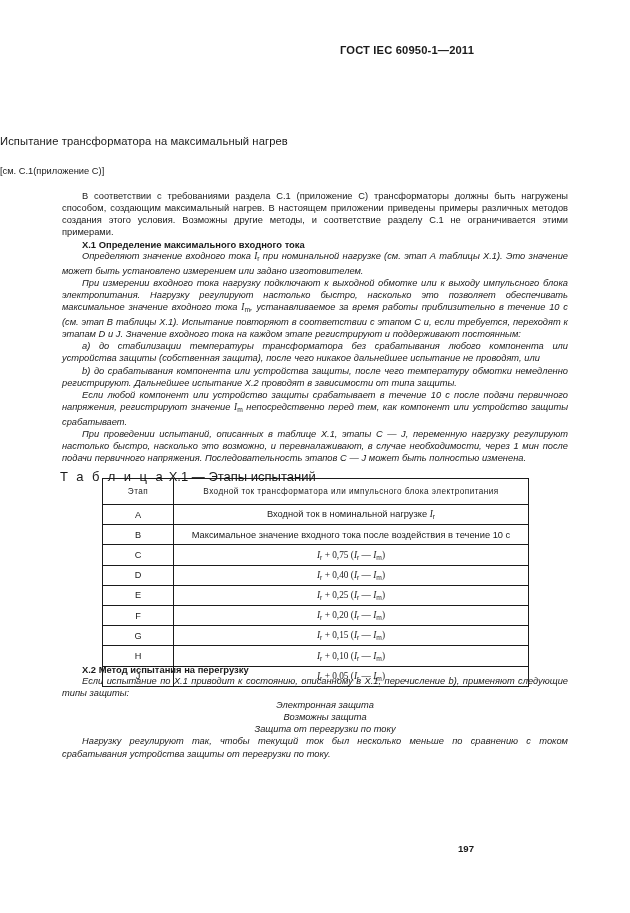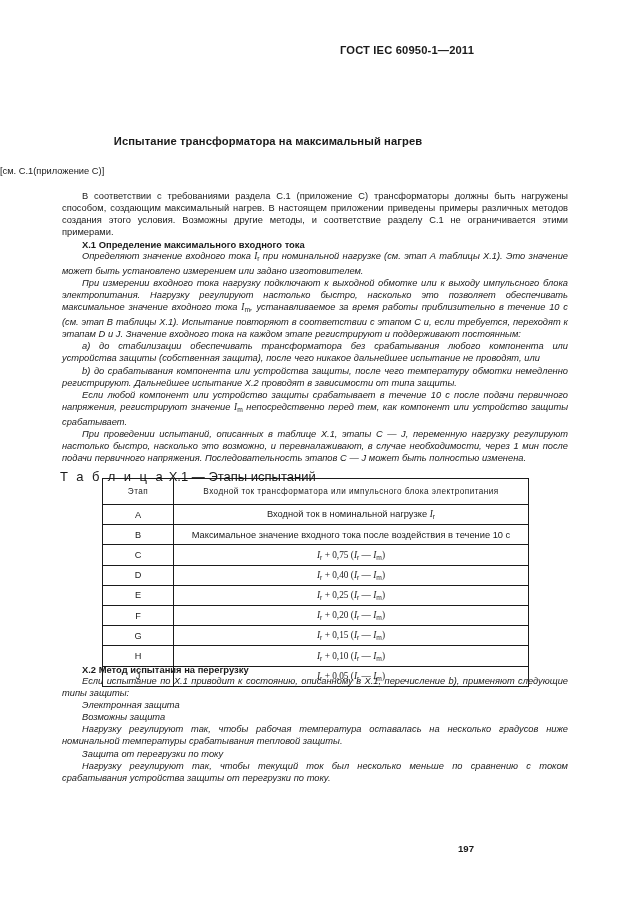--- a/index.html
+++ b/index.html
@@ -46,23 +46,23 @@
     font-size: 9.6px;
     font-weight: bold;
     line-height: 13px;
   }
 
   .main-title {
     position: absolute;
     top: 135px;
     left: 0;
     right: 0;
-    text-align: center;
+    text-align: left;
     font-size: 11.2px;
-    font-weight: bold;
+    font-weight: normal;
     letter-spacing: 0.1px;
   }
   .title-ref {
     position: absolute;
     top: 166px;
     left: 0;
     right: 0;
     font-size: 9.3px;
   }
 
@@ -87,21 +87,21 @@
     font-size: 9.4px;
     font-weight: bold;
     font-style: normal;
     margin: 1px 0 0 0;
     text-indent: 20px;
     text-align: left;
   }
   .sub-item {
     font-style: italic;
     text-indent: 20px;
-    text-align: left;
+    text-align: center;
   }
 
   var, .v {
     font-style: italic;
     font-family: "Liberation Serif", serif;
   }
   sub {
     font-size: 0.72em;
     font-style: normal;
     vertical-align: -0.25em;
@@ -183,21 +183,21 @@
   <div class="content">
 
     <p class="ind">В соответствии с требованиями раздела С.1 (приложение С) трансформаторы должны быть нагружены способом, создающим максимальный нагрев. В настоящем приложении приведены примеры различных методов создания этого условия. Возможны другие методы, и соответствие разделу С.1 не ограничивается этими примерами.</p>
 
     <div class="sub-head">X.1 Определение максимального входного тока</div>
 
     <p class="ind it"><span>Определяют значение входного тока </span><span class="v">I<sub>r</sub></span><span> при номинальной нагрузке (см. этап А таблицы Х.1). Это значение может быть установлено измерением или задано изготовителем.</span></p>
 
     <p class="ind it"><span>При измерении входного тока нагрузку подключают к выходной обмотке или к выходу импульсного блока электропитания. Нагрузку регулируют настолько быстро, насколько это позволяет обеспечивать максимальное значение входного тока </span><span class="v">I<sub>m</sub></span><span>, устанавливаемое за время работы приблизительно в течение 10 с (см. этап В таблицы Х.1). Испытание повторяют в соответствии с этапом С и, если требуется, переходят к этапам D и J. Значение входного тока на каждом этапе регистрируют и поддерживают постоянным:</span></p>
 
-    <p class="ind it">a) до стабилизации обеспечивать трансформатора без срабатывания любого компонента или устройства защиты (собственная защита), после чего никакое дальнейшее испытание не проводят, или</p>
+    <p class="ind it">a) до стабилизации температуры трансформатора без срабатывания любого компонента или устройства защиты (собственная защита), после чего никакое дальнейшее испытание не проводят, или</p>
     <p class="ind it">b) до срабатывания компонента или устройства защиты, после чего температуру обмотки немедленно регистрируют. Дальнейшее испытание X.2 проводят в зависимости от типа защиты.</p>
 
     <p class="ind it"><span>Если любой компонент или устройство защиты срабатывает в течение 10 с после подачи первичного напряжения, регистрируют значение </span><span class="v">I<sub>m</sub></span><span> непосредственно перед тем, как компонент или устройство защиты срабатывает.</span></p>
 
     <p class="ind it">При проведении испытаний, описанных в таблице Х.1, этапы С — J, переменную нагрузку регулируют настолько быстро, насколько это возможно, и перевналаживают, в случае необходимости, через 1 мин после подачи первичного напряжения. Последовательность этапов С — J может быть полностью изменена.</p>
   </div>
 
   <div class="tbl-wrap">
     <div class="table-caption" style="position:absolute; top:-17px; left:-42px;">
       <span class="tcap-word">Т а б л и ц а</span>
@@ -256,20 +256,19 @@
         </tr>
       </tbody>
     </table>
   </div>
 
   <div class="content-2">
     <div class="sub-head">X.2 Метод испытания на перегрузку</div>
     <p class="ind it">Если испытание по Х.1 приводит к состоянию, описанному в Х.1, перечисление b), применяют следующие типы защиты:</p>
     <p class="sub-item">Электронная защита</p>
     <p class="sub-item">Возможны защита</p>
-    <p class="ind it">Нагрузку регулируют так, чтобы рабочая температура оставалась на несколько градусов ниже номинальной температуры срабатывания тепловой защиты.</p>
     <p class="sub-item">Защита от перегрузки по току</p>
     <p class="ind it">Нагрузку регулируют так, чтобы текущий ток был несколько меньше по сравнению с током срабатывания устройства защиты от перегрузки по току.</p>
   </div>
 
   <div class="page-number">197</div>
 
 </div>
 
 </body></html>

